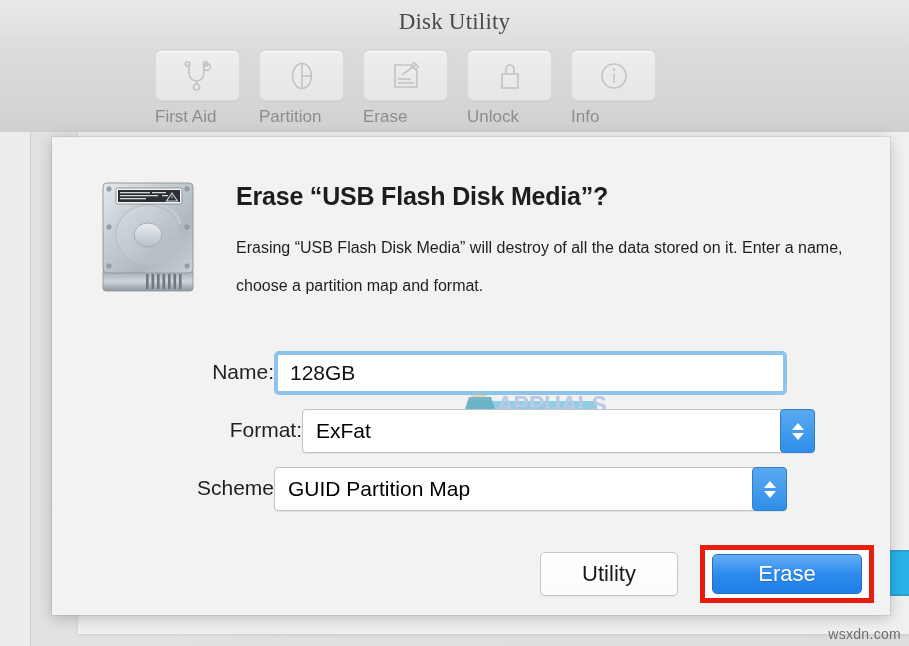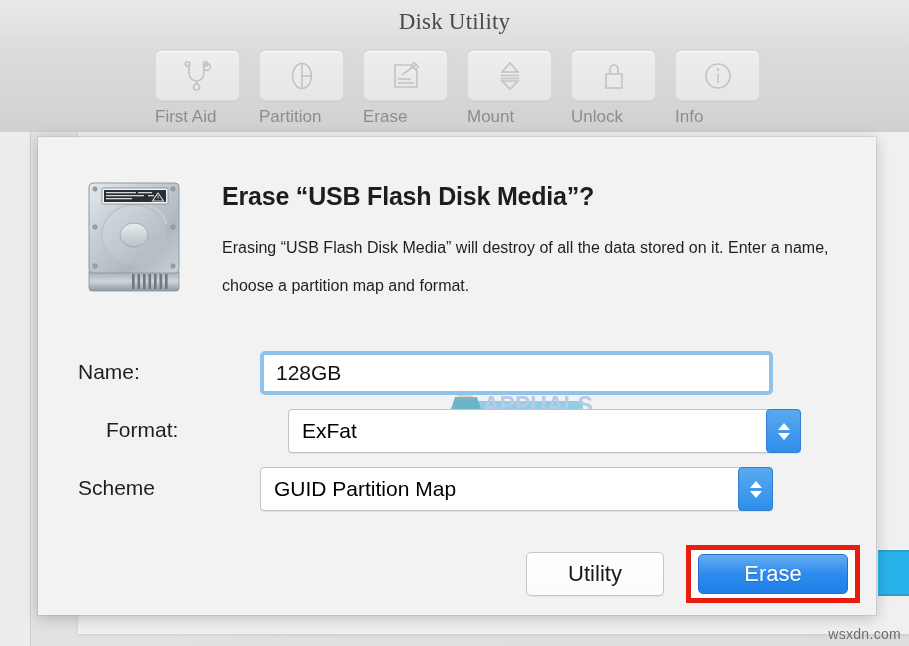--- a/index.html
+++ b/index.html
@@ -110,21 +110,21 @@
     left: 878px; top: 418px;
     width: 31px; height: 42px;
     background: #29b2ea;
     border-top: 2px solid #2e9fcd;
     border-bottom: 2px solid #2e9fcd;
   }
 
   
   #erase-dialog {
     position: absolute;
-    left: 38px; top: 137px;
+    left: 52px; top: 137px;
     width: 838px; height: 478px;
     background: #f2f2f2;
     box-shadow: 0 3px 14px rgba(0,0,0,0.22), 0 0 0 1px rgba(0,0,0,0.06);
   }
 
   
   #disk-icon {
     position: absolute;
     left: 42px; top: 40px;
     width: 108px; height: 122px;
@@ -165,23 +165,23 @@
     height: 44px;
   }
   #row-name   { top: 214px; }
   #row-format { top: 272px; margin-left: 28px; }
   #row-scheme { top: 330px; }
 
   .field-label {
     position: absolute;
     left: 0; top: 9px;
     width: 222px;
+    text-align: right;
     font-size: 21px;
     color: #1f1f1f;
-    padding-left: 40px;
   }
 
   .field-ctl {
     position: absolute;
     left: 222px; top: 0;
     width: 515px; height: 44px;
   }
 
   
   #name-field-wrap {
@@ -342,33 +342,20 @@
               <path d="M7 22 L23 22"></path>
               <path d="M7 18 L20 18"></path>
               <path d="M11 14 L26 3"></path>
               <path d="M23 1.5 L27.5 6 L25 8.5 L20.5 4 Z" stroke-width="1.4"></path>
             </svg>
           </span>
         </div>
         <div class="tb-label">Erase</div>
       </div>
 
-      <div class="tb-item">
-        <div class="tb-btn">
-          <span class="tb-icon">
-            <svg width="24" height="30" viewBox="0 0 24 30" fill="none" stroke="#c3c3c3" stroke-width="1.6">
-              <path d="M12 2 L20 11 L4 11 Z"></path>
-              <path d="M3 14.5 L21 14.5"></path>
-              <path d="M3 17.5 L21 17.5"></path>
-              <path d="M12 28 L20 20 L4 20 Z"></path>
-            </svg>
-          </span>
-        </div>
-        <div class="tb-label">Mount</div>
-      </div>
 
       <div class="tb-item">
         <div class="tb-btn">
           <span class="tb-icon">
             <svg width="26" height="30" viewBox="0 0 26 30" fill="none" stroke="#c3c3c3" stroke-width="1.6">
               <rect x="5" y="13" width="16" height="14"></rect>
               <path d="M9 13 L9 8 A4 4 0 0 1 17 8 L17 13"></path>
             </svg>
           </span>
         </div>

